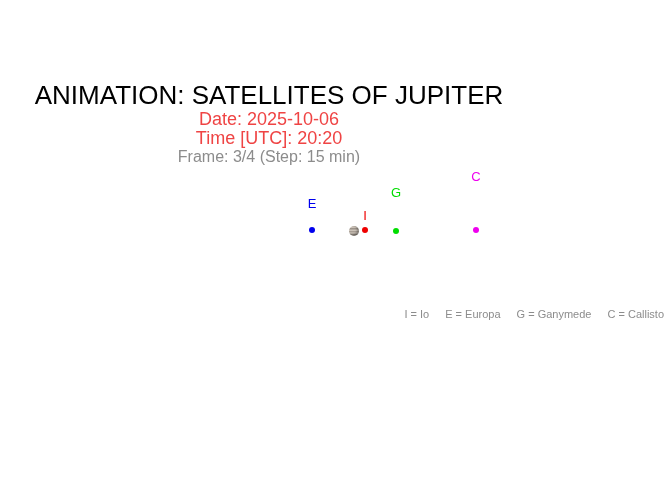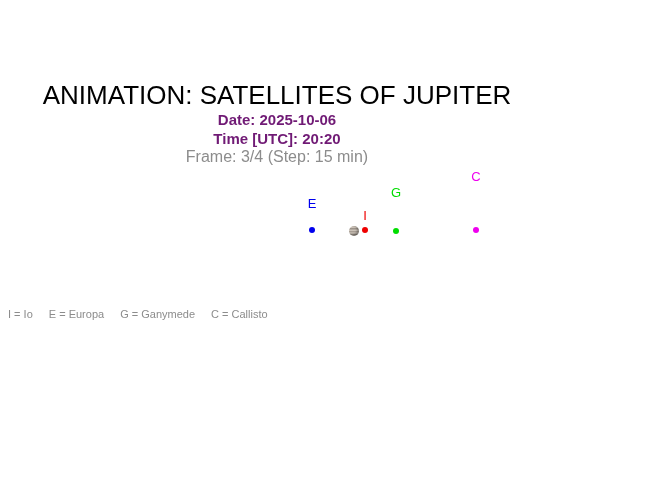--- a/index.html
+++ b/index.html
@@ -16,38 +16,38 @@
   }
   #stage {
     position: relative;
     width: 672px;
     height: 480px;
   }
 
   
   .title-block {
     position: absolute;
-    left: 8px;
+    left: 0;
     top: 80px;
     width: 538px;
     text-align: center;
   }
   .main-title {
     font-size: 26px;
     line-height: 30px;
     font-weight: normal;
     color: #000000;
     letter-spacing: 0px;
     white-space: nowrap;
   }
   .sub-line {
-    font-size: 15px;
+    font-size: 18px;
     line-height: 19px;
-    font-weight: bold;
-    color: #701a75;
+    font-weight: normal;
+    color: #ef4444;
     white-space: nowrap;
   }
   .frame-line {
     font-size: 16px;
     line-height: 17px;
     font-weight: normal;
     color: #8c8c8c;
     white-space: nowrap;
   }
 
@@ -96,21 +96,21 @@
     box-shadow: inset -2px -1px 2px rgba(0,0,0,0.28);
     overflow: hidden;
   }
 
   
   .legend {
     position: absolute;
     left: 0;
     top: 307px;
     width: 672px;
-    text-align: left;
+    text-align: right;
     font-size: 11px;
     line-height: 14px;
     color: #8c8c8c;
     white-space: nowrap;
   }
   .legend-entry {
     display: inline-block;
     margin: 0 8px;
   }
 </style>

